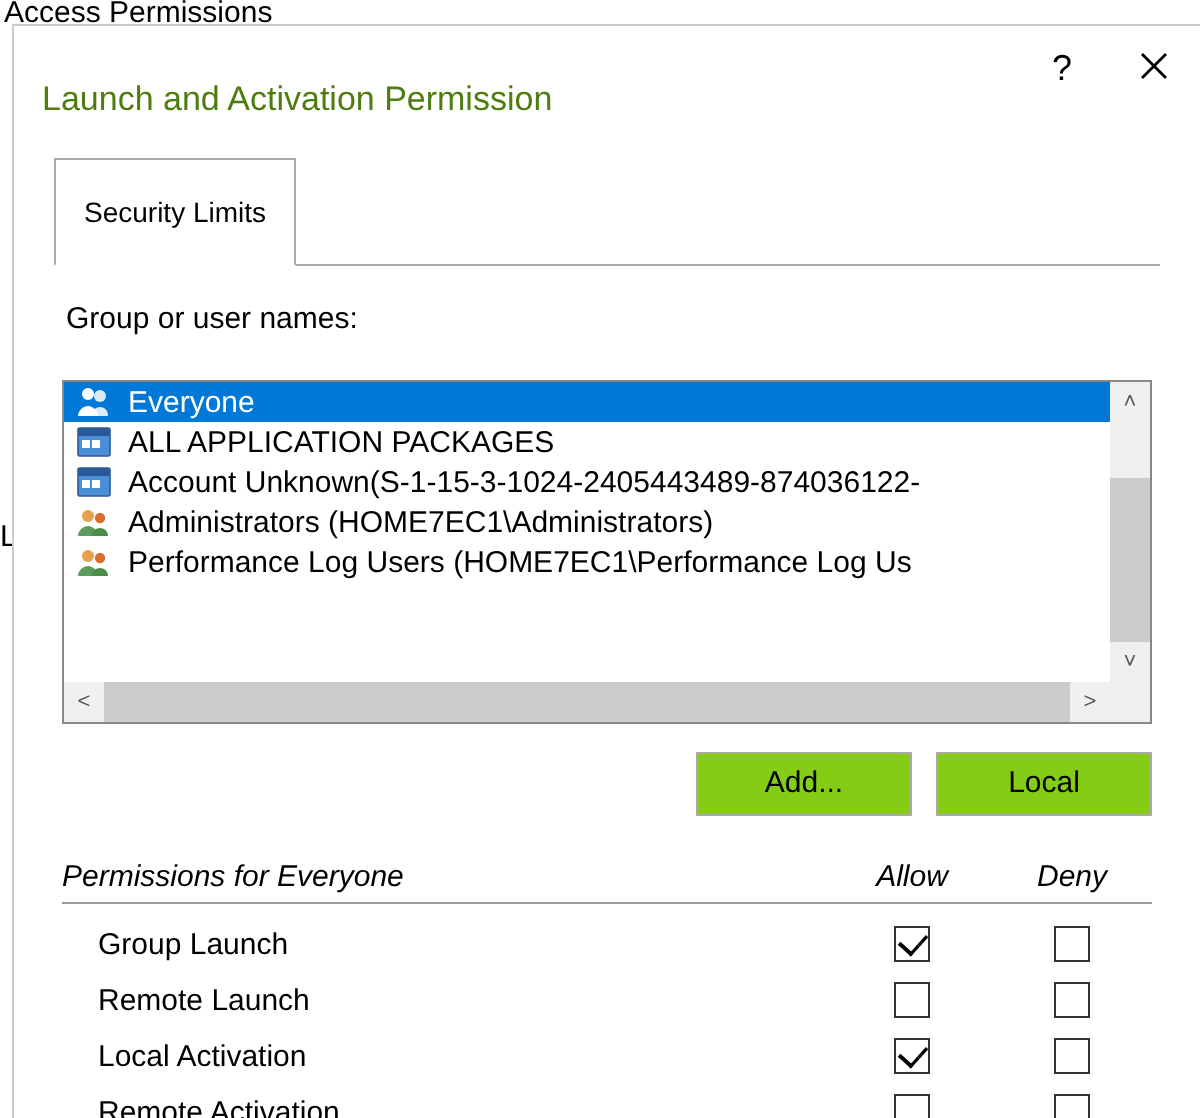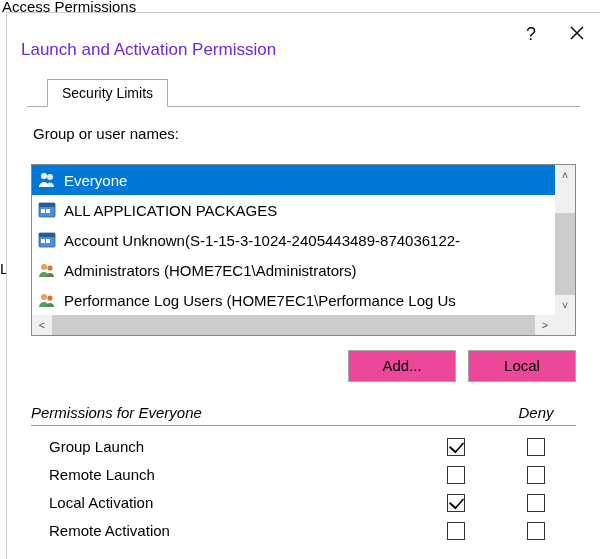--- a/index.html
+++ b/index.html
@@ -41,21 +41,21 @@
   }
   .titlebar {
     display: flex;
     align-items: center;
     height: 42px;
     padding: 0 0 0 14px;
   }
   .titlebar .title {
     flex: 1;
     font-size: 17px;
-    color: #6d28d9;
+    color: #4d7c0f;
     margin-top: 32px;
   }
   .titlebar .help {
     width: 46px;
     text-align: center;
     font-size: 18px;
     line-height: 42px;
   }
   .titlebar .close {
     width: 46px;
@@ -69,22 +69,22 @@
   }
   .tabstrip {
     display: flex;
     border-bottom: 1px solid #aaa;
     margin-top: 18px;
   }
   .tab {
     border: 1px solid #aaa;
     border-bottom: 1px solid #fff;
     background: #fff;
-    padding: 5px 14px;
-    margin-left: 20px;
+    padding: 18px 14px;
+    margin-left: 0;
     margin-bottom: -1px;
     font-size: 14px;
   }
   .section-label {
     margin: 18px 0 22px 6px;
     font-size: 15px;
   }
   .listbox-wrap {
     border: 1px solid #888;
     position: relative;
@@ -94,21 +94,21 @@
     overflow: hidden;
   }
   .listbox {
     position: absolute;
     top: 0; left: 0; right: 20px; bottom: 20px;
     overflow: hidden;
   }
   .row {
     display: flex;
     align-items: center;
-    height: 30px;
+    height: 20px;
     padding: 0 4px;
     font-size: 15px;
     white-space: nowrap;
   }
   .row.selected {
     background: #0078d7;
     color: #fff;
   }
   .row .ico {
     width: 22px;
@@ -161,21 +161,21 @@
   .btnrow {
     display: flex;
     justify-content: flex-end;
     gap: 12px;
     margin: 14px 4px 0 0;
   }
   .btn {
     min-width: 108px;
     height: 32px;
     border: 1px solid #aaa;
-    background: #ec4899;
+    background: #84cc16;
     font-size: 15px;
     text-align: center;
     line-height: 30px;
   }
   .perm-header {
     display: flex;
     margin: 22px 4px 6px 4px;
     font-size: 15px;
     border-bottom: 1px solid #999;
     padding-bottom: 4px;
@@ -312,20 +312,21 @@
       <div class="corner"></div>
     </div>
 
     <div class="btnrow">
       <div class="btn">Add...</div>
       <div class="btn">Local</div>
     </div>
 
     <div class="perm-header">
       <div class="label">Permissions for Everyone</div>
+      <div class="col">Allow</div>
       <div class="col">Deny</div>
     </div>
 
     <div class="perm-rows" id="permrows">
         <div class="perm-row">
           <span class="indent"></span>
           <span class="plabel">Group Launch</span>
           <span class="col"><span class="cb checked"></span></span>
           <span class="col"><span class="cb"></span></span>
         </div>

